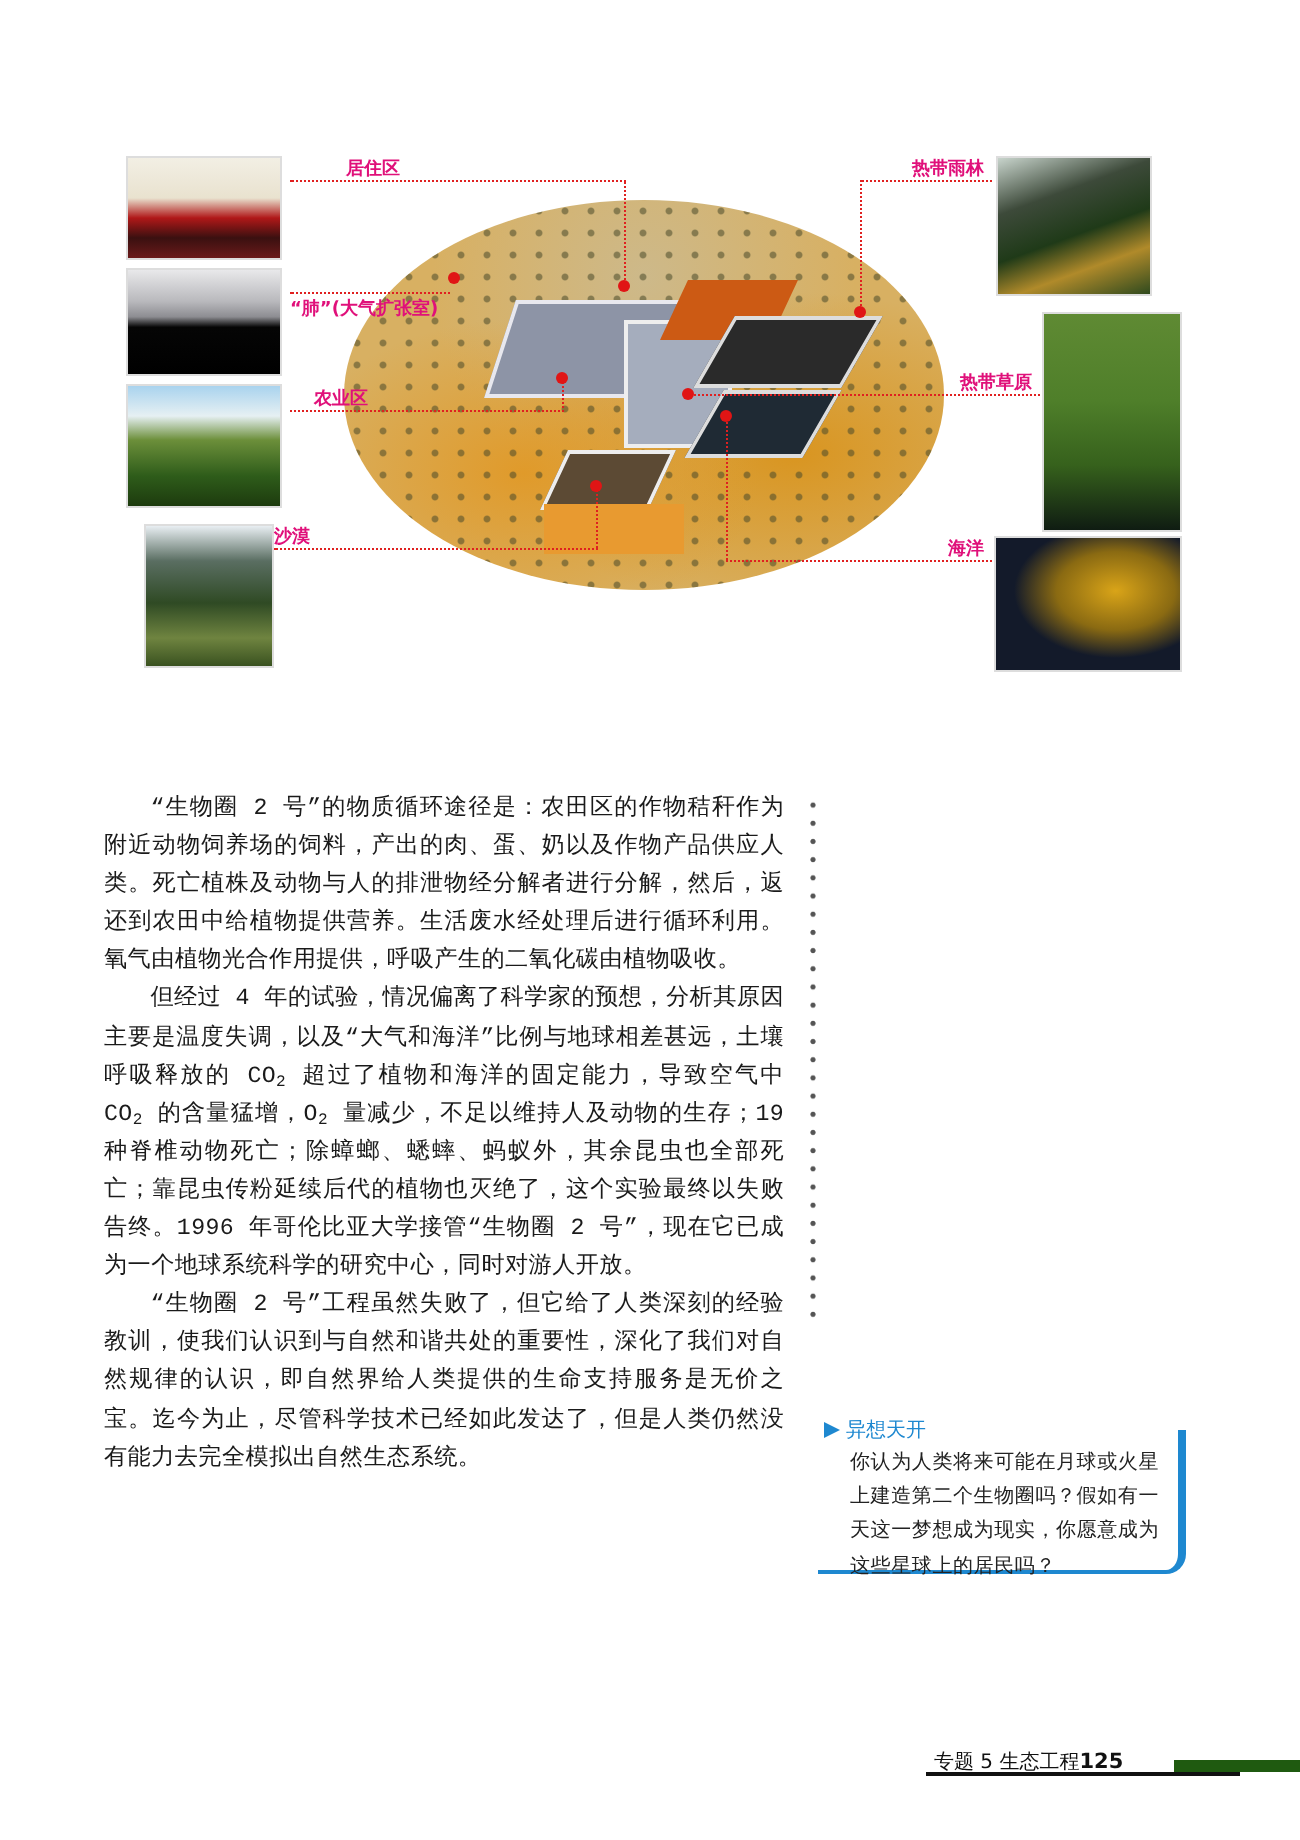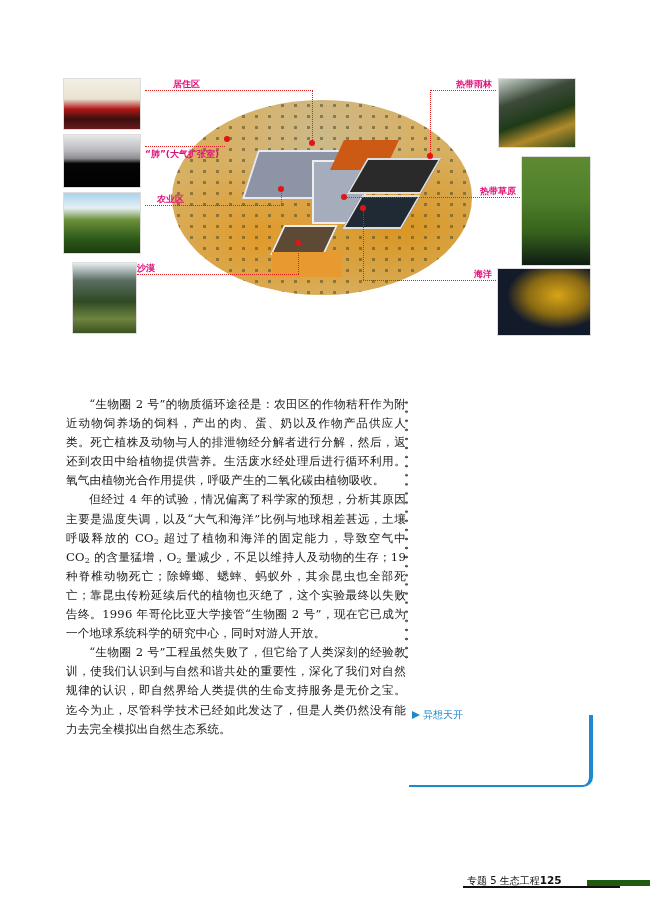--- a/index.html
+++ b/index.html
@@ -19,22 +19,22 @@
   .bldg { position:absolute; }
   .photo { position:absolute; border:1px solid #ddd; }
   .label { position:absolute; font-family:"DejaVu Sans","Liberation Sans",sans-serif;
     font-size:9px; color:#e0107a; font-weight:bold; white-space:nowrap; }
   .hline { position:absolute; height:0; border-top:1.5px dotted #e02020; }
   .vline { position:absolute; width:0; border-left:1.5px dotted #e02020; }
   .pin { position:absolute; width:6px; height:6px; border-radius:50%; background:#e01515; }
   .caption { position:absolute; left:0; width:650px; top:342px; text-align:center;
     font-family:"DejaVu Sans","Liberation Sans",sans-serif; font-size:8px; color:#333; }
   
-  .body-text { position:absolute; left:66px; top:395px; width:340px;
-    font-size:11.6px; line-height:19.1px; letter-spacing:0.2px; }
+  .body-text { position:absolute; left:52px; top:395px; width:340px;
+    font-size:11.6px; line-height:19.1px; letter-spacing:0.2px;font-family:Liberation Mono, monospace; }
   .body-text p { margin:0; text-indent:2em; text-align:justify; }
   sub { font-size:8px; vertical-align:-2px; line-height:0; }
   .dotline { position:absolute; left:405px; top:398px; width:3px; height:265px;
     background-image: radial-gradient(circle, #555 1.1px, transparent 1.5px);
     background-size:3px 9.1px; }
   
   .sidebar { position:absolute; left:409px; top:708px; width:180px; height:84px; }
   .side-title { position:absolute; left:3px; top:0; font-family:"DejaVu Sans","Liberation Sans",sans-serif;
     font-size:10px; color:#1e88d0; white-space:nowrap; }
   .side-title .tri { display:inline-block; width:0; height:0; border-top:4.5px solid transparent;
@@ -119,19 +119,20 @@
 
 <div class="dotline"></div>
 
 <div class="sidebar">
   <div class="side-frame">
       <div class="side-frame-top"></div>
     </div>
   <div class="side-title">
     <span class="tri"></span><span>异想天开</span>
   </div>
+  <div class="side-body">你认为人类将来可能在月球或火星上建造第二个生物圈吗？假如有一天这一梦想成为现实，你愿意成为这些星球上的居民吗？</div>
 </div>
 
 <div class="footer-text">
   <span>专题 5  生态工程</span><span class="pg">125</span>
 </div>
 <div class="footer-rule"></div>
 <div class="footer-bar"></div>
 
 </body></html>

